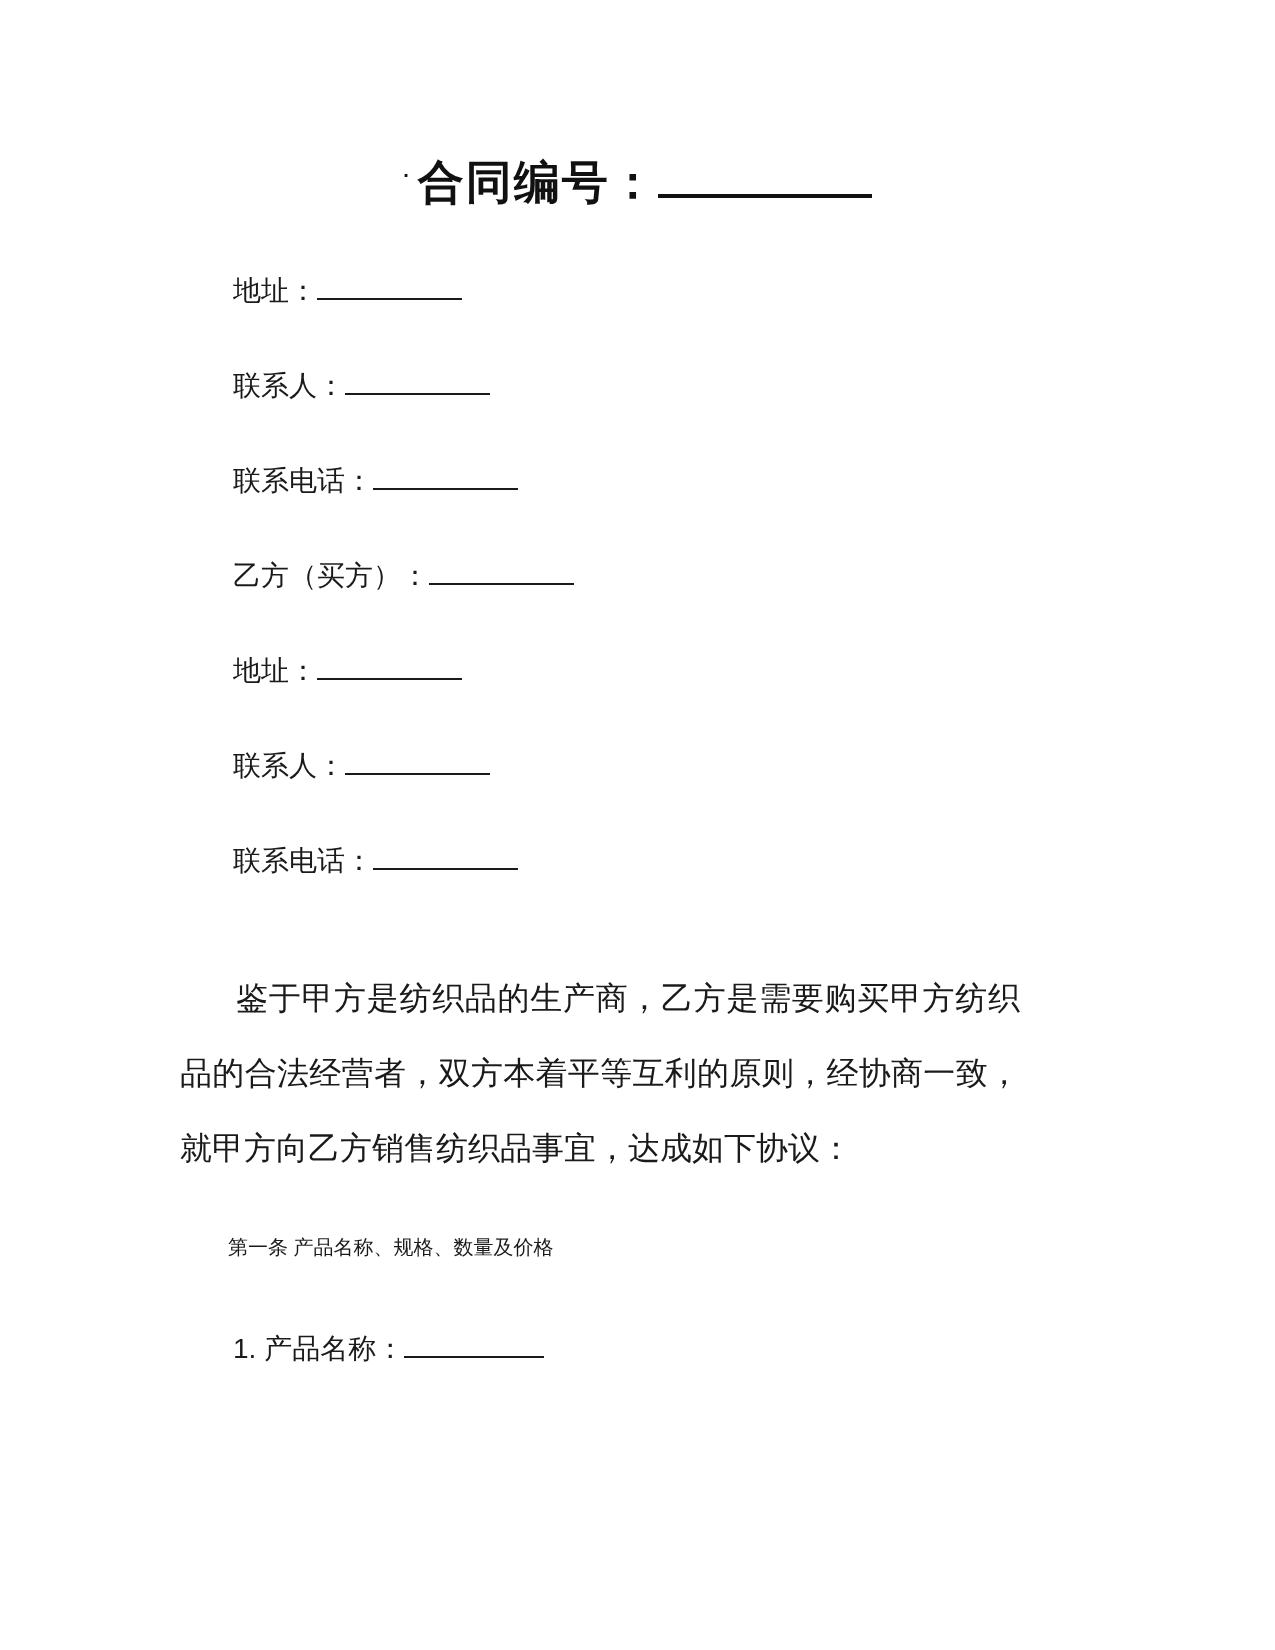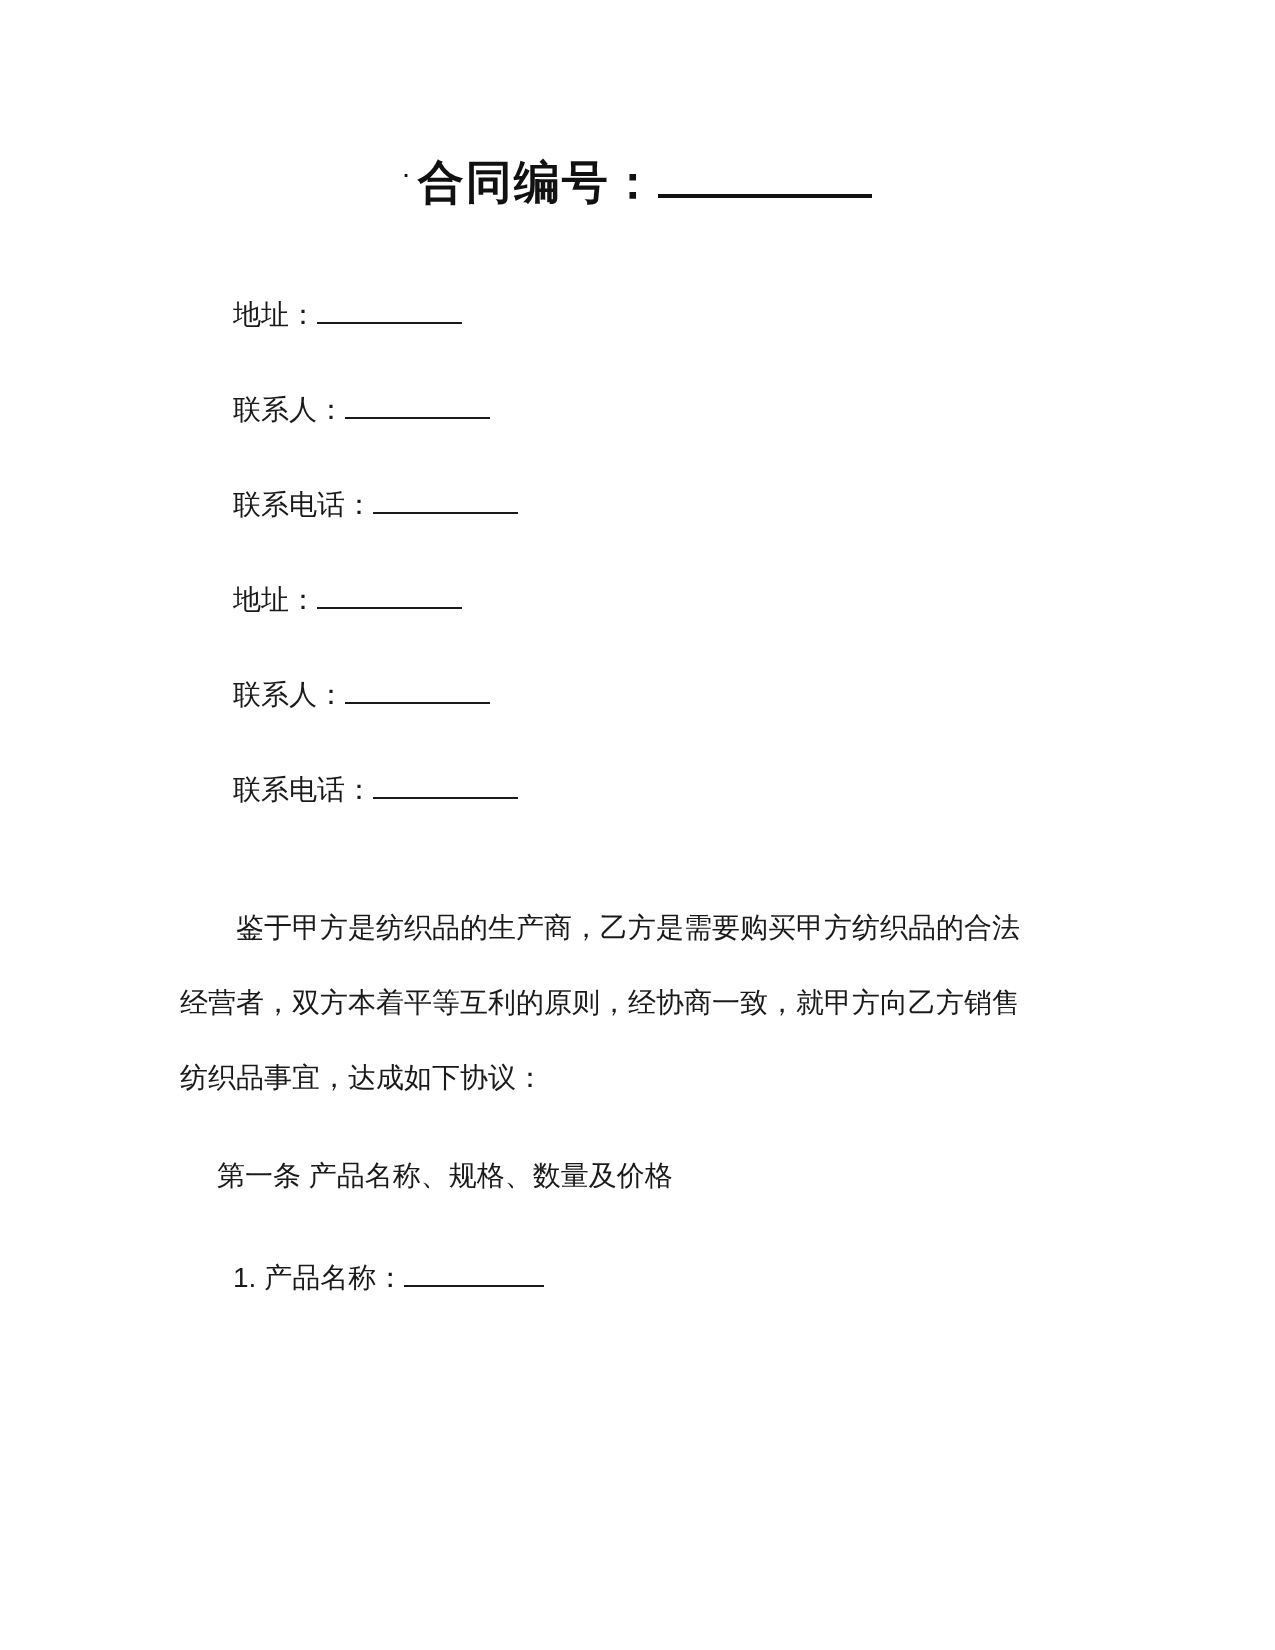--- a/index.html
+++ b/index.html
@@ -14,21 +14,21 @@
     font-family: "Liberation Sans", "DejaVu Sans", sans-serif;
     overflow: hidden;
   }
   .page {
     box-sizing: border-box;
     width: 1275px;
     height: 1650px;
     padding: 148px 180px 0 180px;
   }
   .title {
-    margin: 0 0 80px 0;
+    margin: 0 0 56px 0;
     text-align: center;
     font-size: 46px;
     font-weight: 700;
     letter-spacing: 2px;
     white-space: nowrap;
     color: #111111;
   }
   .title .bullet {
     font-size: 20px;
     vertical-align: 16px;
@@ -47,31 +47,31 @@
     border-bottom-color: #111111;
   }
   .blank.w-field { width: 145px; }
   .blank.w-product { width: 140px; }
   .field-line {
     font-size: 28px;
     line-height: 32px;
     margin: 0 0 58px 53px;
   }
   .preamble {
-    font-size: 28px;
+    font-size: 32px;
     line-height: 75px;
     width: 840px;
     margin: 84px 0 0 0;
     text-align: justify;
     text-indent: 56px;
   }
   .clause-heading {
-    font-size: 28px;
+    font-size: 20px;
     line-height: 32px;
-    margin: 45px 0 0 37px;
+    margin: 45px 0 0 48px;
   }
   .clause-item {
     font-size: 28px;
     line-height: 32px;
     margin: 65px 0 17px 53px;
   }
 </style>
 </head>
 <body>
 
@@ -79,20 +79,21 @@
 
   <h1 class="title"><span class="bullet">·</span><span>合同编号：</span><span class="blank w-title"></span></h1>
 
 
   <p class="field-line"><span>地址：</span><span class="blank w-field"></span></p>
 
   <p class="field-line"><span>联系人：</span><span class="blank w-field"></span></p>
 
   <p class="field-line"><span>联系电话：</span><span class="blank w-field"></span></p>
 
+  <p class="field-line"><span>乙方（买方）：</span><span class="blank w-field"></span></p>
 
   <p class="field-line"><span>地址：</span><span class="blank w-field"></span></p>
 
   <p class="field-line"><span>联系人：</span><span class="blank w-field"></span></p>
 
   <p class="field-line"><span>联系电话：</span><span class="blank w-field"></span></p>
 
   <p class="preamble">鉴于甲方是纺织品的生产商，乙方是需要购买甲方纺织品的合法经营者，双方本着平等互利的原则，经协商一致，就甲方向乙方销售纺织品事宜，达成如下协议：</p>
 
   <p class="clause-heading">第一条 产品名称、规格、数量及价格</p>

